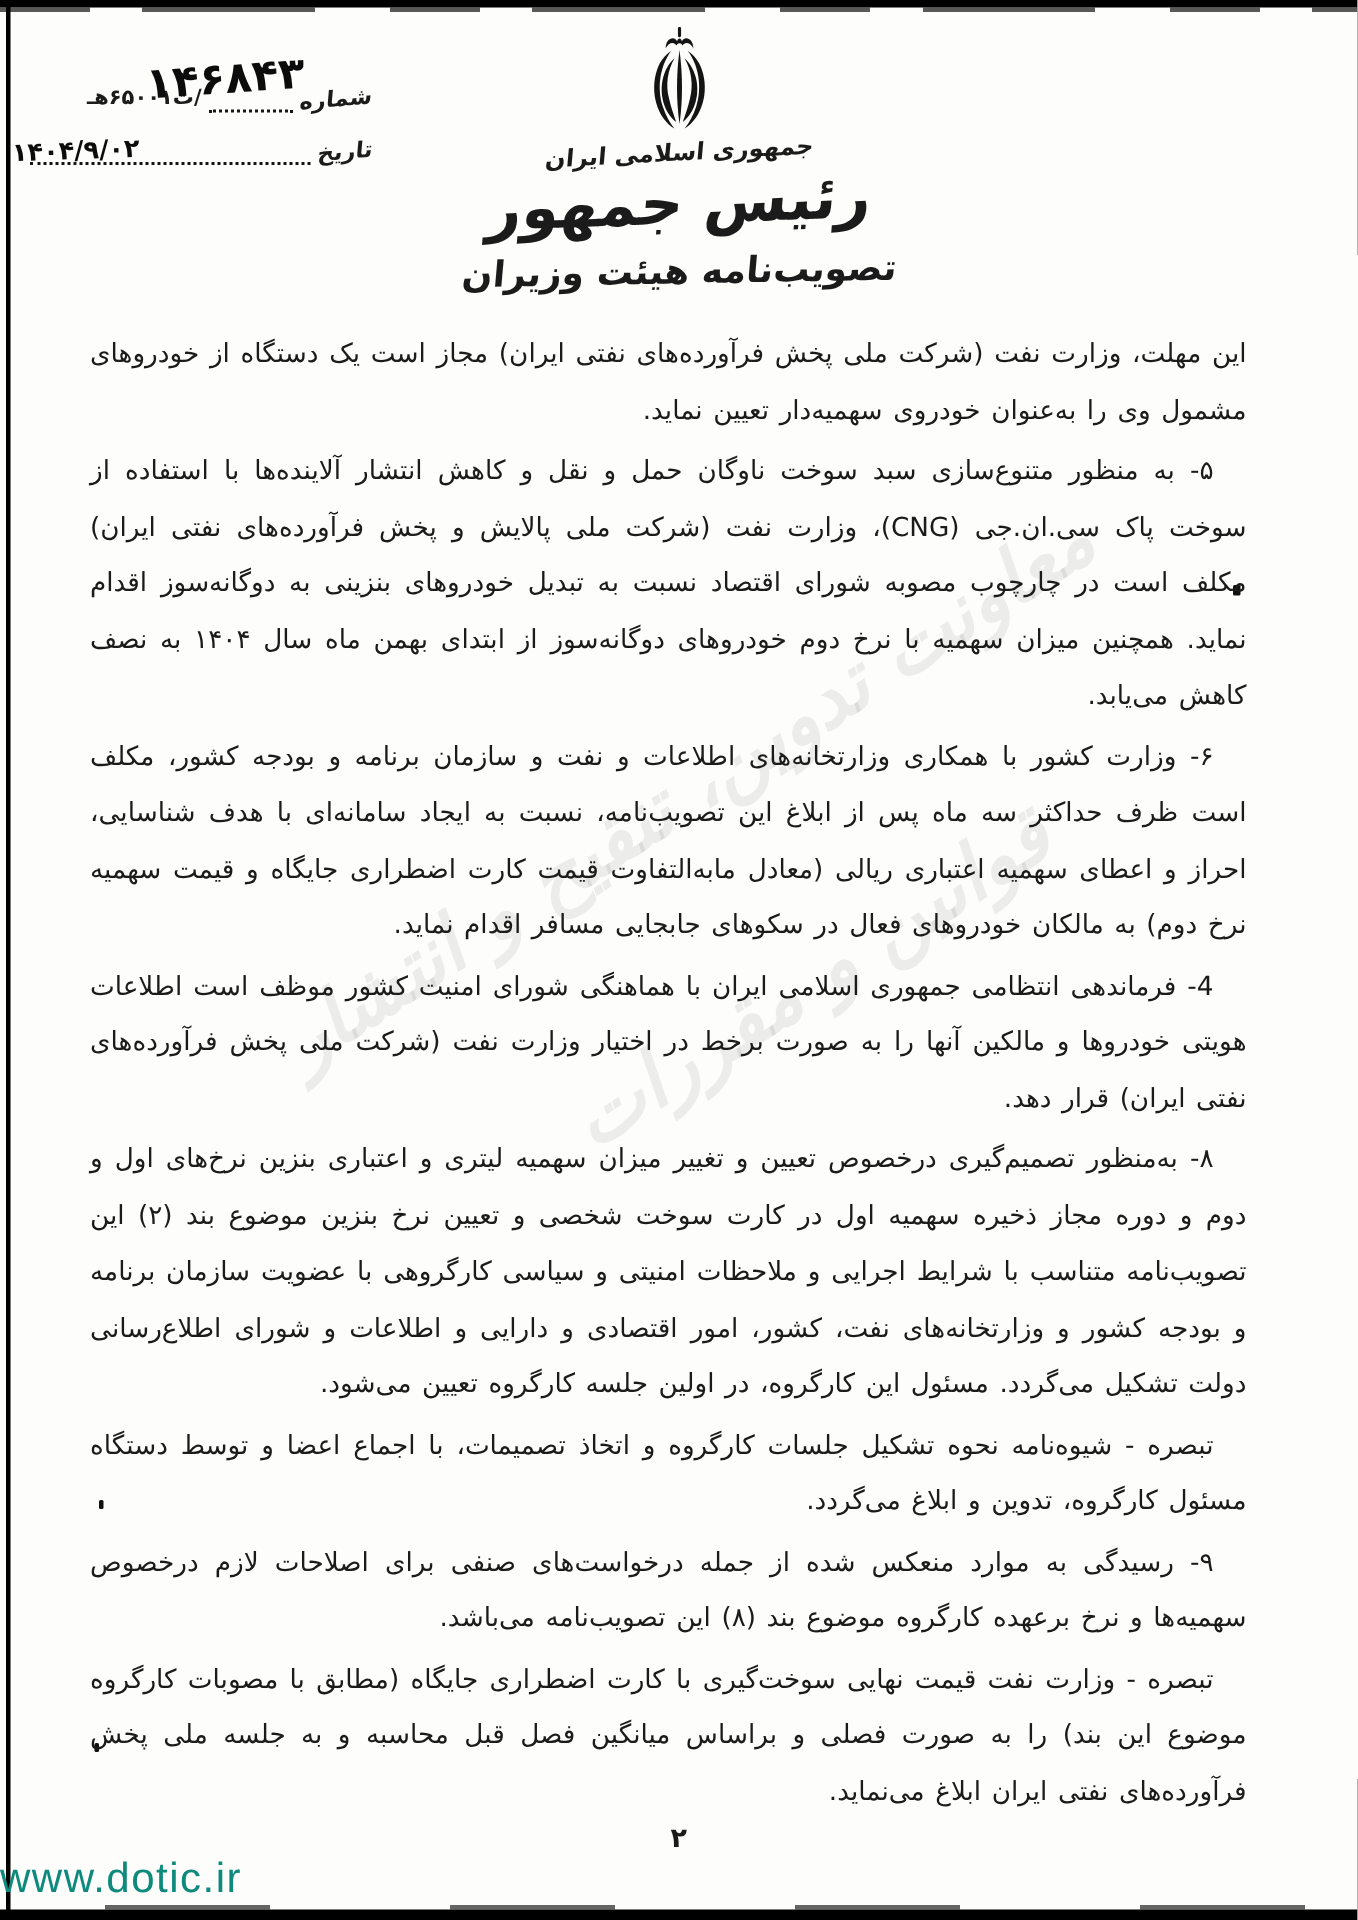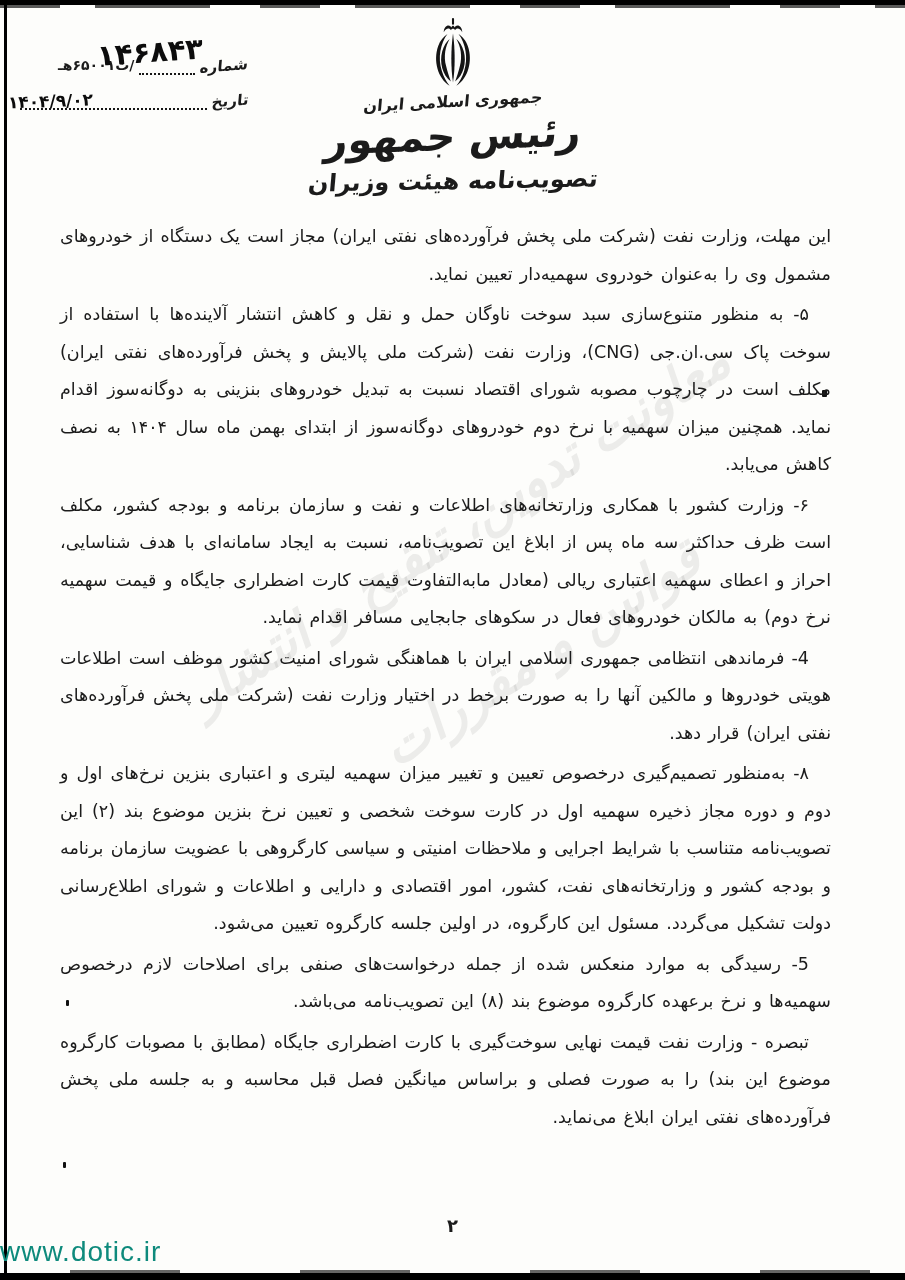--- a/index.html
+++ b/index.html
@@ -105,20 +105,21 @@
   </header>
 
   <div class="watermark">معاونت تدوین، تنقیح و انتشار قوانین و مقررات</div>
 
   <main class="body-text">
     <p class="cont">این مهلت، وزارت نفت (شرکت ملی پخش فرآورده‌های نفتی ایران) مجاز است یک دستگاه از خودروهای مشمول وی را به‌عنوان خودروی سهمیه‌دار تعیین نماید.</p>
     <p class="item">۵- به منظور متنوع‌سازی سبد سوخت ناوگان حمل و نقل و کاهش انتشار آلاینده‌ها با استفاده از سوخت پاک سی.ان.جی (CNG)، وزارت نفت (شرکت ملی پالایش و پخش فرآورده‌های نفتی ایران) مکلف است در چارچوب مصوبه شورای اقتصاد نسبت به تبدیل خودروهای بنزینی به دوگانه‌سوز اقدام نماید. همچنین میزان سهمیه با نرخ دوم خودروهای دوگانه‌سوز از ابتدای بهمن ماه سال ۱۴۰۴ به نصف کاهش می‌یابد.</p>
     <p class="item">۶- وزارت کشور با همکاری وزارتخانه‌های اطلاعات و نفت و سازمان برنامه و بودجه کشور، مکلف است ظرف حداکثر سه ماه پس از ابلاغ این تصویب‌نامه، نسبت به ایجاد سامانه‌ای با هدف شناسایی، احراز و اعطای سهمیه اعتباری ریالی (معادل مابه‌التفاوت قیمت کارت اضطراری جایگاه و قیمت سهمیه نرخ دوم) به مالکان خودروهای فعال در سکوهای جابجایی مسافر اقدام نماید.</p>
     <p class="item">4- فرماندهی انتظامی جمهوری اسلامی ایران با هماهنگی شورای امنیت کشور موظف است اطلاعات هویتی خودروها و مالکین آنها را به صورت برخط در اختیار وزارت نفت (شرکت ملی پخش فرآورده‌های نفتی ایران) قرار دهد.</p>
     <p class="item">۸- به‌منظور تصمیم‌گیری درخصوص تعیین و تغییر میزان سهمیه لیتری و اعتباری بنزین نرخ‌های اول و دوم و دوره مجاز ذخیره سهمیه اول در کارت سوخت شخصی و تعیین نرخ بنزین موضوع بند (۲) این تصویب‌نامه متناسب با شرایط اجرایی و ملاحظات امنیتی و سیاسی کارگروهی با عضویت سازمان برنامه و بودجه کشور و وزارتخانه‌های نفت، کشور، امور اقتصادی و دارایی و اطلاعات و شورای اطلاع‌رسانی دولت تشکیل می‌گردد. مسئول این کارگروه، در اولین جلسه کارگروه تعیین می‌شود.</p>
-    <p class="item">5- رسیدگی به موارد منعکس شده از جمله درخواست‌های صنفی برای اصلاحات لازم درخصوص سهمیه‌ها و نرخ برعهده کارگروه موضوع بند (۸) این تصویب‌نامه می‌باشد.</p>
+    <p class="item">تبصره - شیوه‌نامه نحوه تشکیل جلسات کارگروه و اتخاذ تصمیمات، با اجماع اعضا و توسط دستگاه مسئول کارگروه، تدوین و ابلاغ می‌گردد.</p>
+    <p class="item">۹- رسیدگی به موارد منعکس شده از جمله درخواست‌های صنفی برای اصلاحات لازم درخصوص سهمیه‌ها و نرخ برعهده کارگروه موضوع بند (۸) این تصویب‌نامه می‌باشد.</p>
     <p class="item">تبصره - وزارت نفت قیمت نهایی سوخت‌گیری با کارت اضطراری جایگاه (مطابق با مصوبات کارگروه موضوع این بند) را به صورت فصلی و براساس میانگین فصل قبل محاسبه و به جلسه ملی پخش فرآورده‌های نفتی ایران ابلاغ می‌نماید.</p>
   </main>
 
   <div class="page-number">۲</div>
   <div class="site-url">www.dotic.ir</div>
 
 </div>
 
 </body></html>

